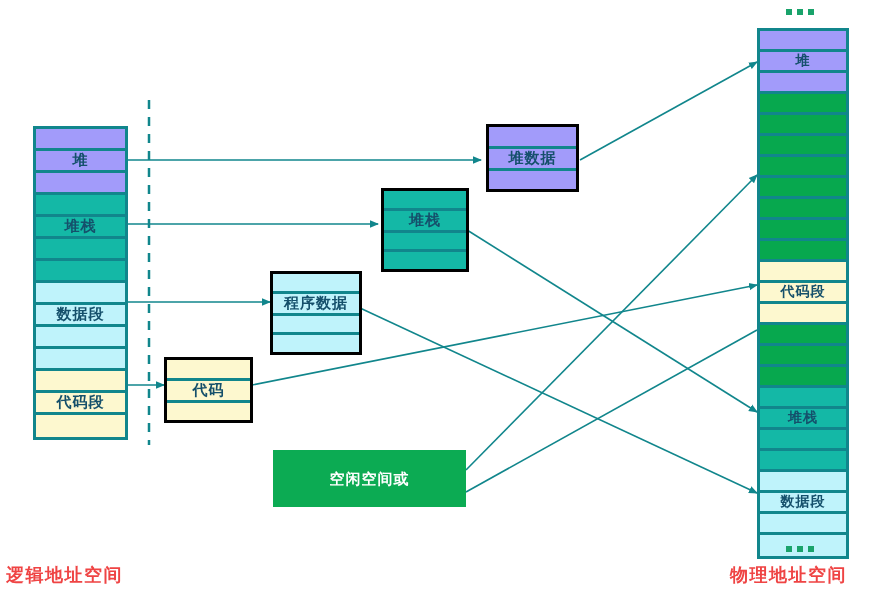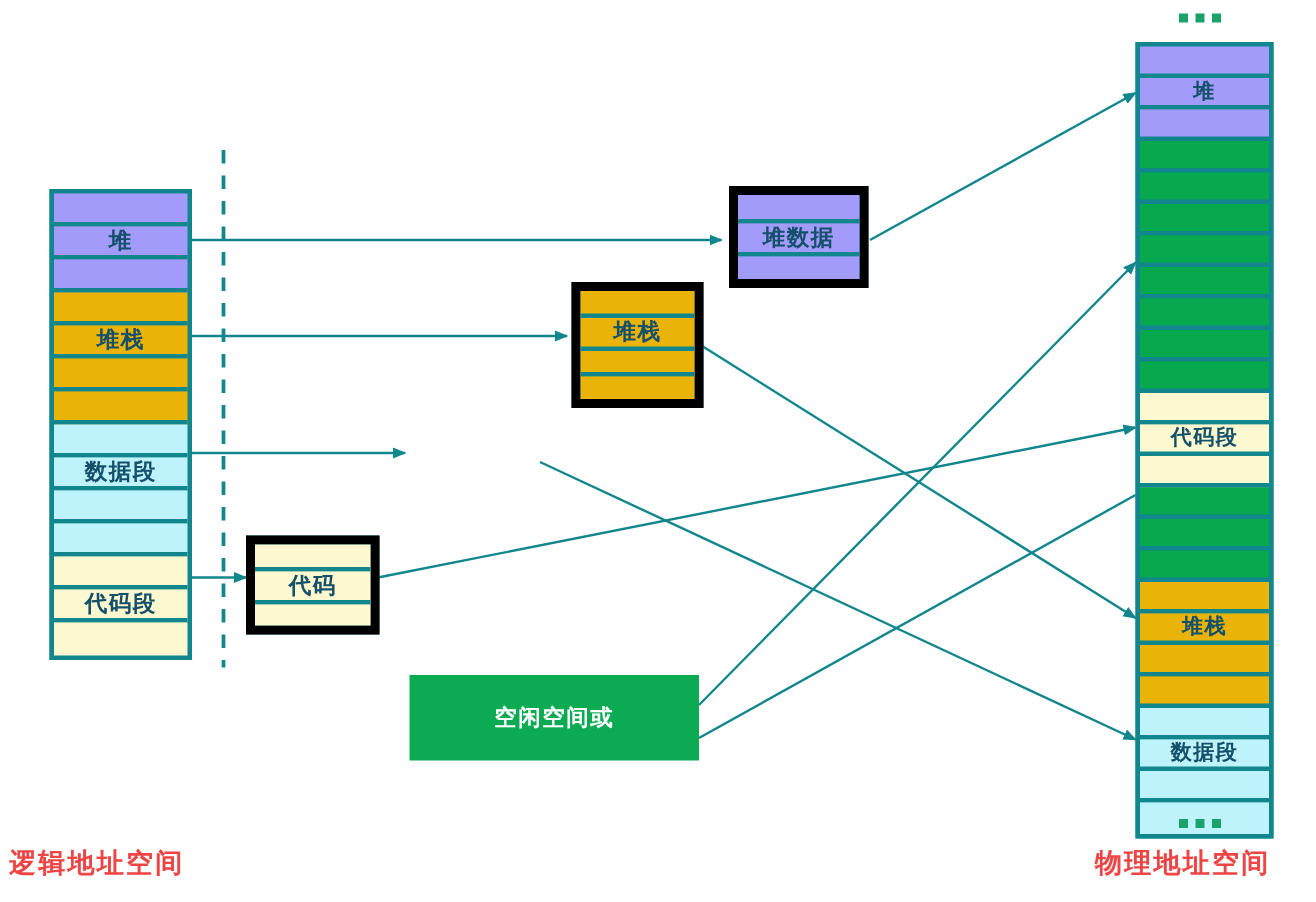--- a/index.html
+++ b/index.html
@@ -27,30 +27,30 @@
     border-bottom:3px solid #11868c;
     display:flex;align-items:center;justify-content:center;
     font-weight:bold;
     color:#15506b;
     letter-spacing:1px;
     white-space:nowrap;
   }
   .cell:last-child{border-bottom:none;}
 
   .c-heap{background:#a29bfa;}
-  .c-stack{background:#eab308;}
+  .c-stack{background:#14b8a6;}
   .c-data{background:#bff3fb;}
   .c-code{background:#fdf8cf;}
   .c-free{background:#07a84e;}
 
   
   .box{
     position:absolute;
     box-sizing:border-box;
-    border:6px solid #000000;
+    border:3px solid #000000;
     background:#11868c;
     display:flex;flex-direction:column;
   }
 
   
   .freebox{
     position:absolute;
     box-sizing:border-box;
     background:#0cab53;
     color:#ffffff;
@@ -190,20 +190,28 @@
       <div class="cell c-heap" style="flex: 1 1 0px;"></div>
     </div>
   <div class="box" id="mbox-1" style="left:381px;top:188px;width:88px;height:84px;">
       <div class="cell c-stack" style="flex: 1 1 0px;"></div>
       <div class="cell c-stack" style="flex: 1 1 0px;">
         <span class="lbl">堆栈</span>
       </div>
       <div class="cell c-stack" style="flex: 1 1 0px;"></div>
       <div class="cell c-stack" style="flex: 1 1 0px;"></div>
     </div>
+  <div class="box" id="mbox-2" style="left:270px;top:271px;width:92px;height:84px;">
+      <div class="cell c-data" style="flex: 1 1 0px;"></div>
+      <div class="cell c-data" style="flex: 1 1 0px;">
+        <span class="lbl">程序数据</span>
+      </div>
+      <div class="cell c-data" style="flex: 1 1 0px;"></div>
+      <div class="cell c-data" style="flex: 1 1 0px;"></div>
+    </div>
   <div class="box" id="mbox-3" style="left:164px;top:357px;width:89px;height:66px;">
       <div class="cell c-code" style="flex: 1 1 0px;"></div>
       <div class="cell c-code" style="flex: 1 1 0px;">
         <span class="lbl">代码</span>
       </div>
       <div class="cell c-code" style="flex: 1 1 0px;"></div>
     </div>
 
   <div class="freebox" style="left:273px;top:450px;width:193px;height:57px;">
     <span>空闲空间或</span>

